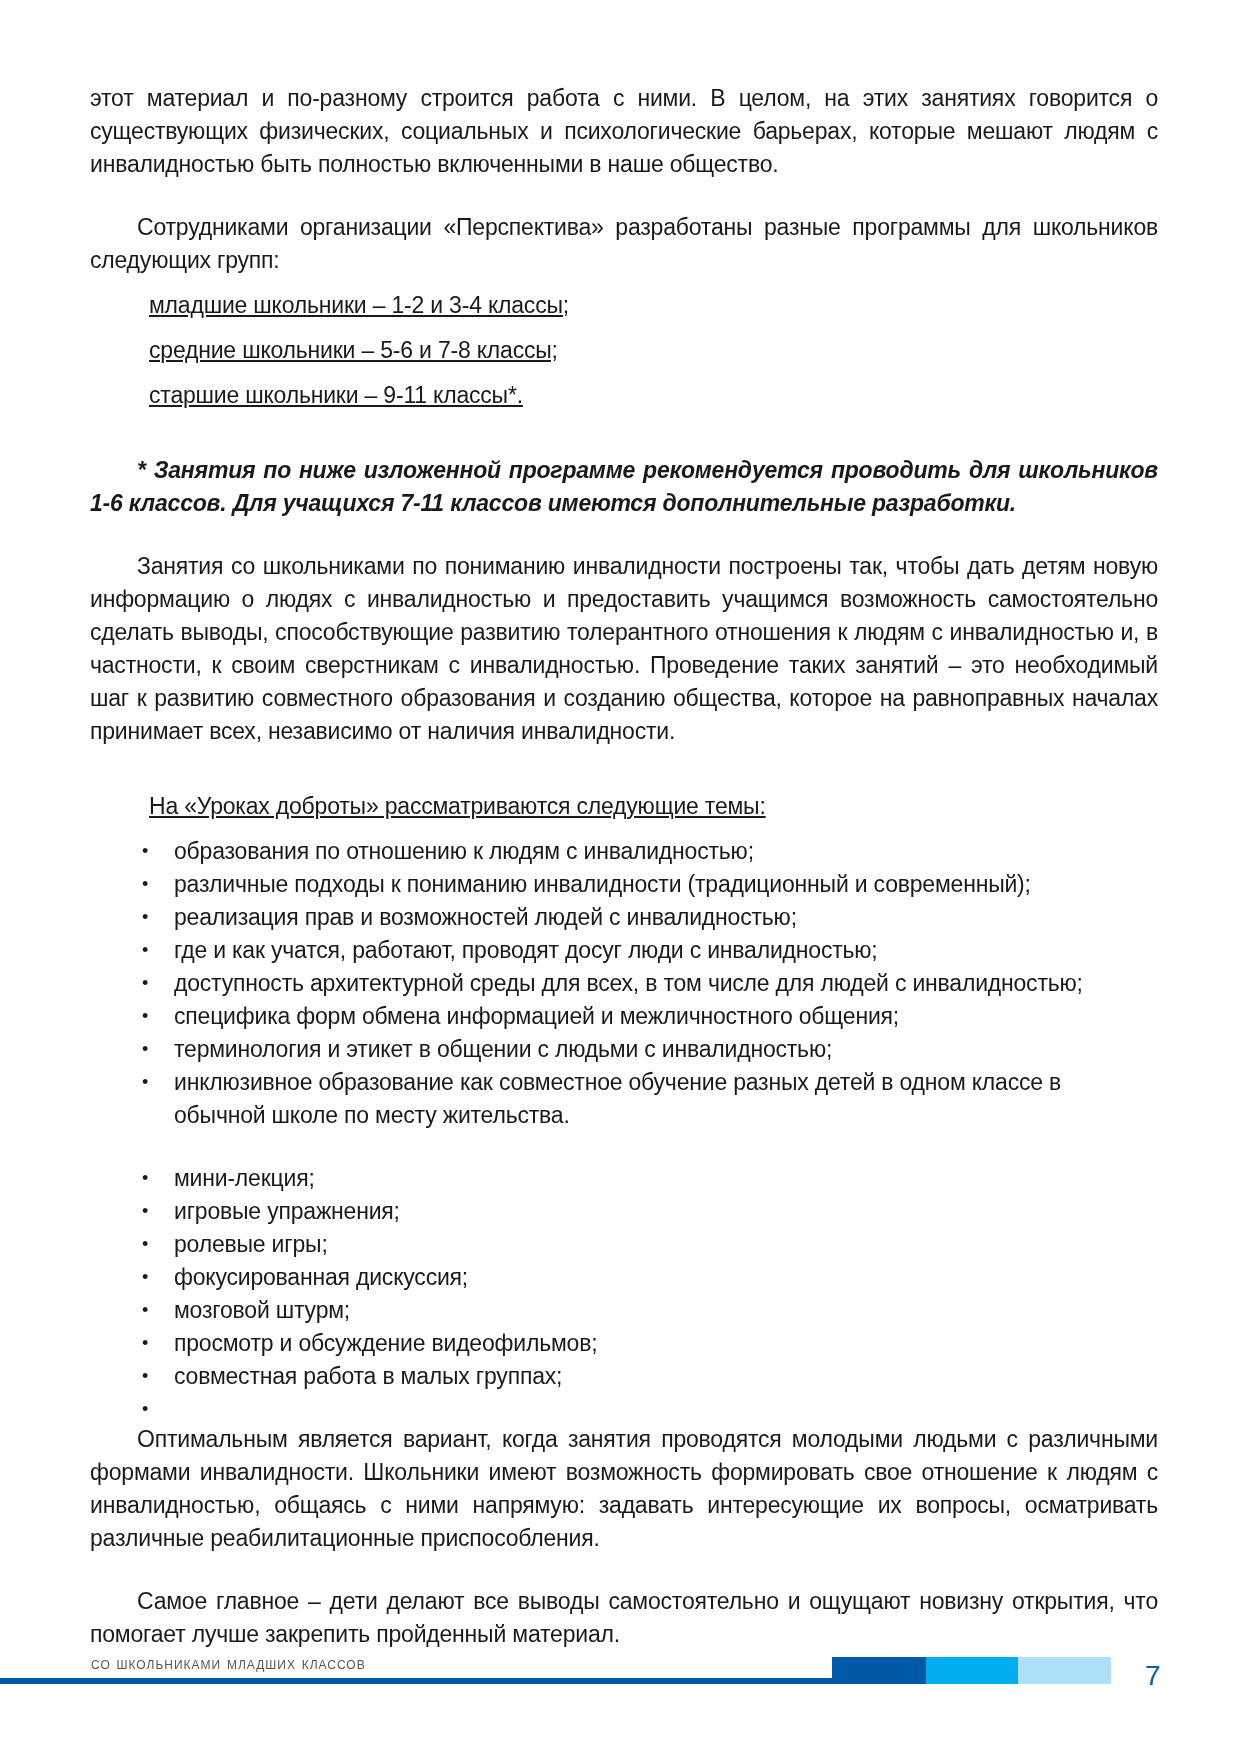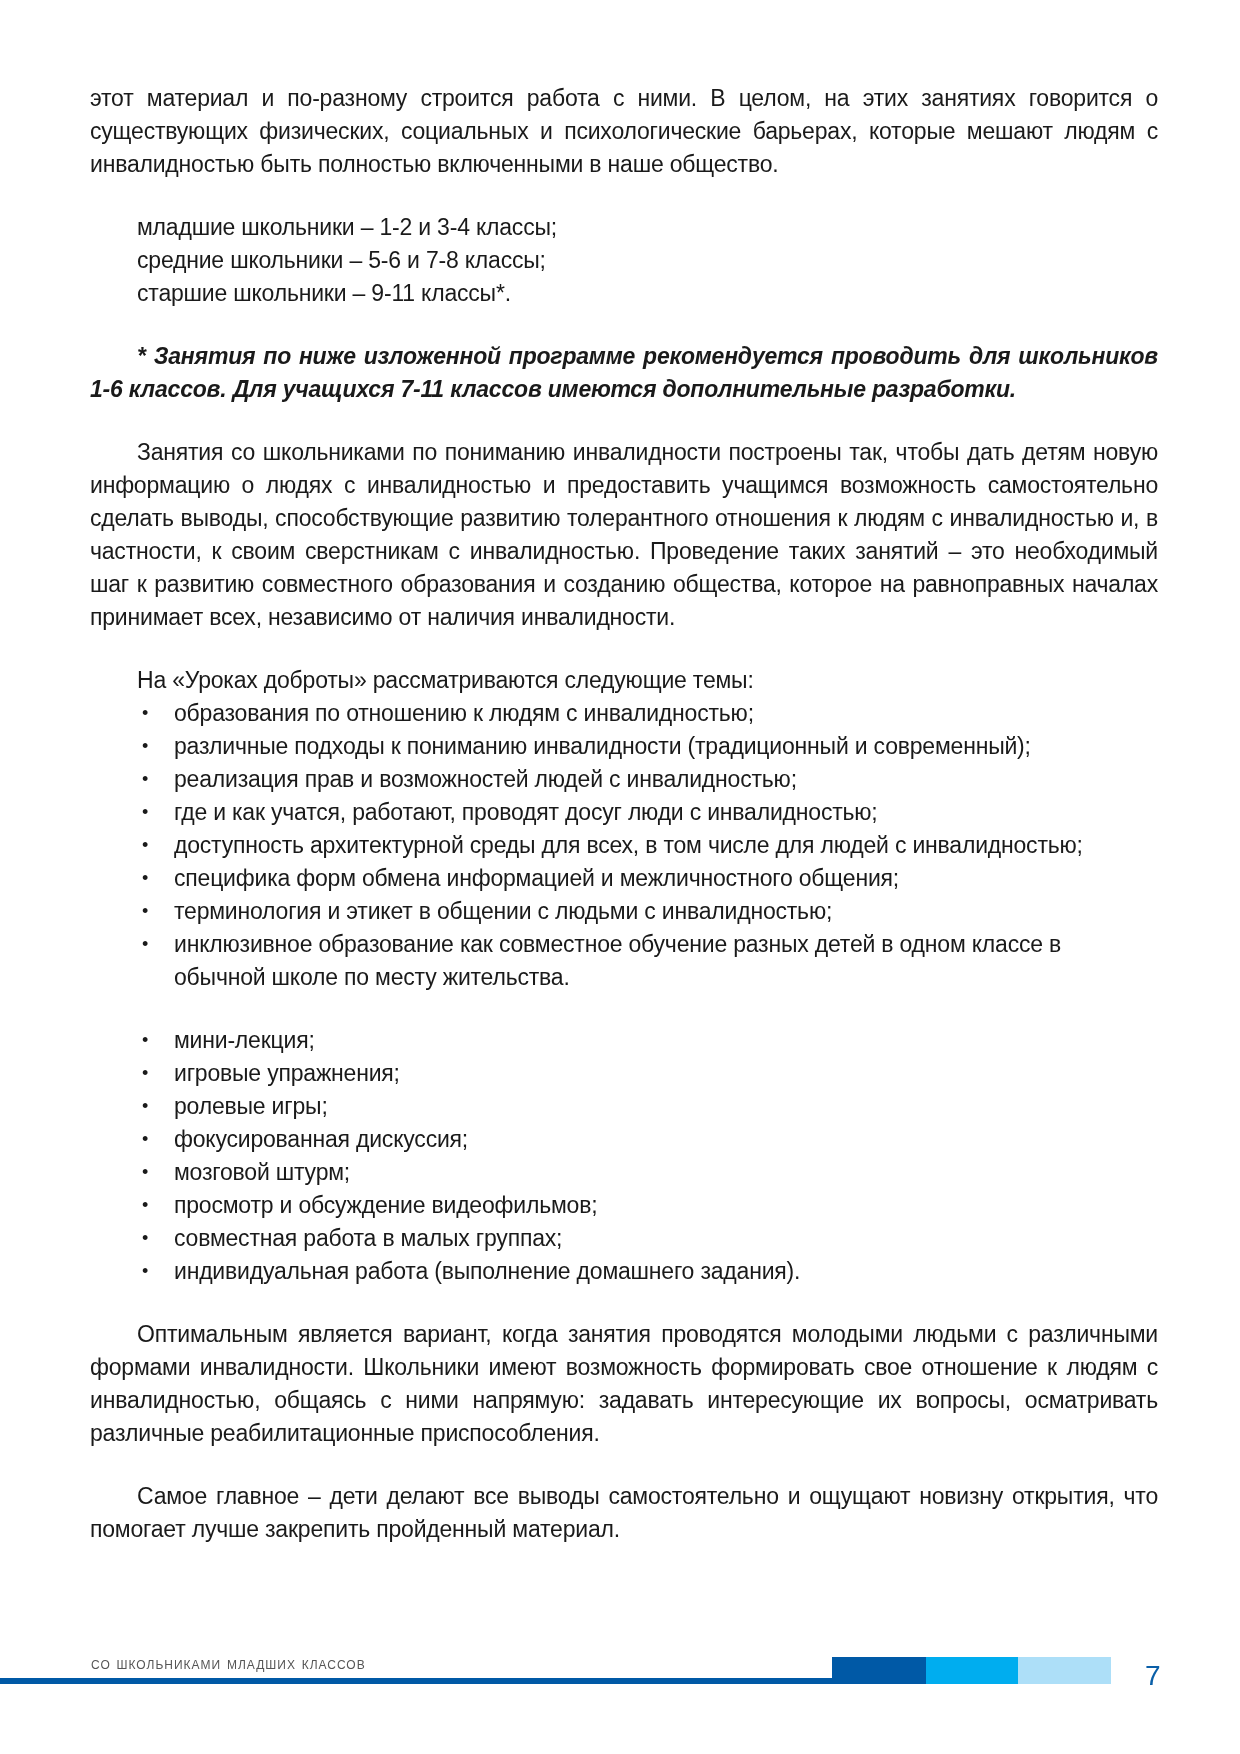--- a/index.html
+++ b/index.html
@@ -7,21 +7,21 @@
     .page {
       position: absolute; left: 90px; top: 82px; width: 1068px;
       font-family: "Liberation Sans", sans-serif;
       font-size: 23px; line-height: 33px; color: #1a1a1a;
       letter-spacing: -0.2px;
     }
     .p { margin: 0; text-align: justify; }
     .indent { text-indent: 47px; }
     .gap { height: 30px; }
     .italic { font-style: italic; font-weight: bold; }
-    .list-line { padding-left: 47px; margin: 0; }
+    .list-line { padding-left: 47px; margin: 12px; text-decoration: underline; }
     ul.bullets { list-style: none; margin: 0; padding: 0; }
     ul.bullets li { position: relative; padding-left: 84px; text-align: left; }
     ul.bullets li .bullet {
       position: absolute; left: 52px; top: 0; font-size: 18px;
     }
     .footer-title {
       position: absolute; left: 91px; top: 1654px;
       font-family: Liberation Sans, sans-serif; font-size: 17px; color: #555555;
       letter-spacing: 1px; font-variant: small-caps; text-transform: lowercase;
     }
@@ -35,20 +35,21 @@
       font-family: "Liberation Sans", sans-serif; font-size: 28px; color: #0a5fa8;
     }
   </style>
 </head>
 <body>
 
 <div class="page">
   <p class="p">этот материал и по-разному строится работа с ними. В целом, на этих занятиях говорится о существующих физических, социальных и психологические барьерах, которые мешают людям с инвалидностью быть полностью включенными в наше общество.</p>
   <div class="gap"></div>
 
+  <p class="p indent">Сотрудниками организации «Перспектива» разработаны разные программы для школьников следующих групп:</p>
   <p class="list-line">младшие школьники – 1-2 и 3-4 классы;</p>
   <p class="list-line">средние школьники – 5-6 и 7-8 классы;</p>
   <p class="list-line">старшие школьники – 9-11 классы*.</p>
   <div class="gap"></div>
 
   <p class="p indent italic">* Занятия по ниже изложенной программе рекомендуется проводить для школьников 1-6 классов. Для учащихся 7-11 классов имеются дополнительные разработки.</p>
   <div class="gap"></div>
 
   <p class="p indent">Занятия со школьниками по пониманию инвалидности построены так, чтобы дать детям новую информацию о людях с инвалидностью и предоставить учащимся возможность самостоятельно сделать выводы, способствующие развитию толерантного отношения к людям с инвалидностью и, в частности, к своим сверстникам с инвалидностью. Проведение таких занятий – это необходимый шаг к развитию совместного образования и созданию общества, которое на равноправных началах принимает всех, независимо от наличия инвалидности.</p>
   <div class="gap"></div>
@@ -67,21 +68,21 @@
   <div class="gap"></div>
 
   <ul class="bullets">
     <li><span class="bullet">•</span><span>мини-лекция;</span></li>
     <li><span class="bullet">•</span><span>игровые упражнения;</span></li>
     <li><span class="bullet">•</span><span>ролевые игры;</span></li>
     <li><span class="bullet">•</span><span>фокусированная дискуссия;</span></li>
     <li><span class="bullet">•</span><span>мозговой штурм;</span></li>
     <li><span class="bullet">•</span><span>просмотр и обсуждение видеофильмов;</span></li>
     <li><span class="bullet">•</span><span>совместная работа в малых группах;</span></li>
-    <li><span class="bullet">•</span><span>индивидуальная работа (выполнение домашнего задания).</span></li>
+    <li><span class="bullet">•</span></li>
   </ul>
   <div class="gap"></div>
 
   <p class="p indent">Оптимальным является вариант, когда занятия проводятся молодыми людьми с различными формами инвалидности. Школьники имеют возможность формировать свое отношение к людям с инвалидностью, общаясь с ними напрямую: задавать интересующие их вопросы, осматривать различные реабилитационные приспособления.</p>
   <div class="gap"></div>
 
   <p class="p indent">Самое главное – дети делают все выводы самостоятельно и ощущают новизну открытия, что помогает лучше закрепить пройденный материал.</p>
 </div>
 
 <div class="footer-title">со школьниками младших классов</div>

